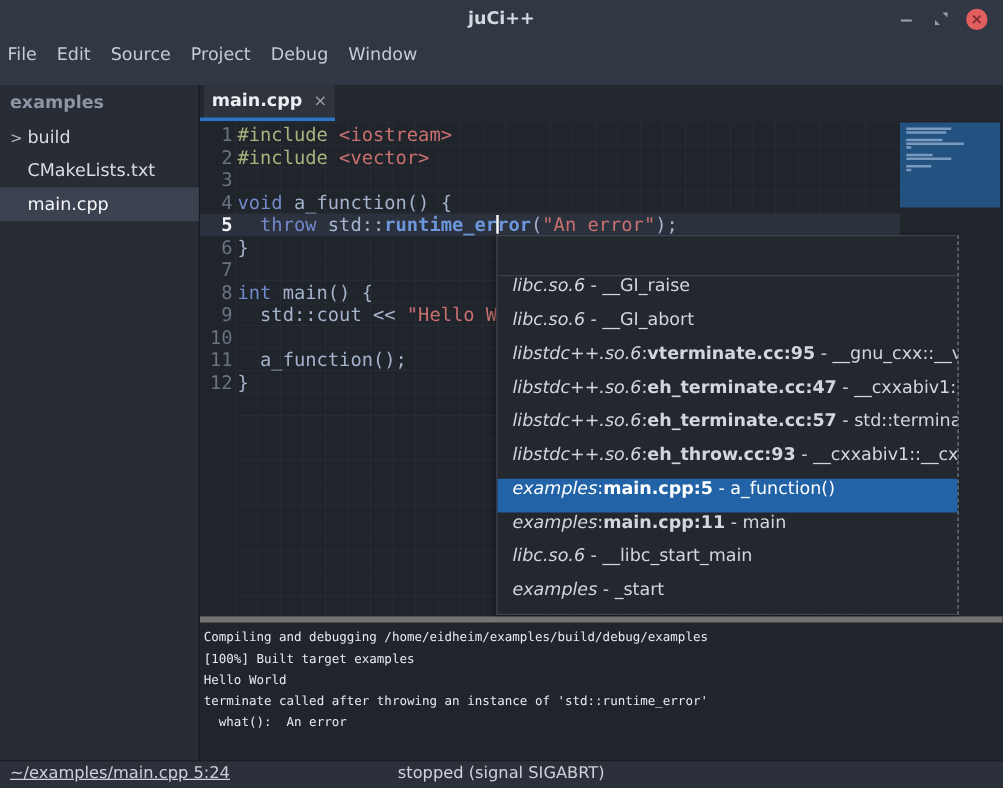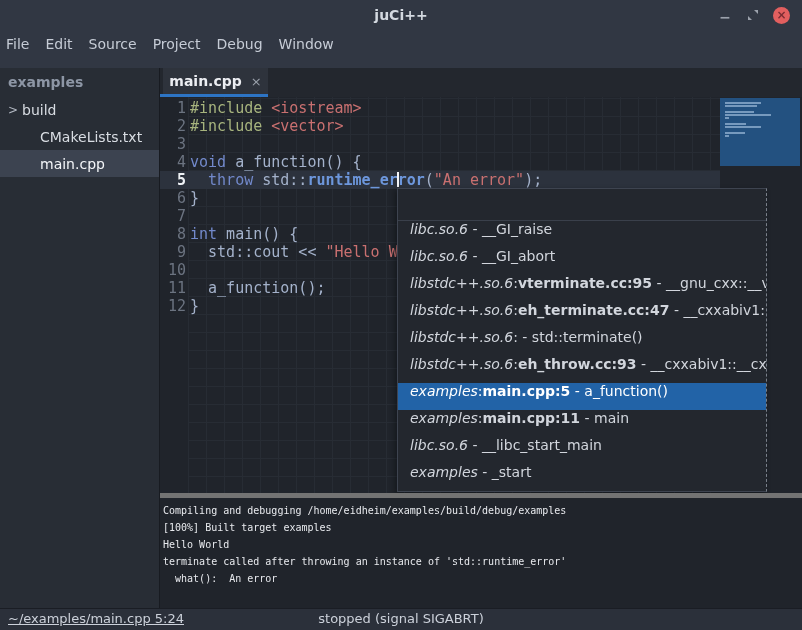--- a/index.html
+++ b/index.html
@@ -28,21 +28,21 @@
   .menu-item { cursor:default; }
 
   
   .content { position:absolute; top:68px; left:0; width:802px; height:551px; display:flex; }
 
   
   .sidebar { width:160px; flex:none; background:#282d35; border-right:1px solid #181b21; }
   .side-header { height:28px; line-height:28px; padding-left:8px; color:#8d96a5; font-weight:bold; font-size:14px; }
   .side-row { height:27px; display:flex; align-items:center; font-size:14px; color:#d9dde3; padding-left:8px; }
   .side-row .chev { width:14px; color:#b4bac4; font-size:12px; }
-  .side-row.noexp { padding-left:40px; }
+  .side-row.noexp { padding-left:22px; }
   .side-row.sel { background:#3c4350; color:#f4f6f9; }
 
   
   .main { flex:1; display:flex; flex-direction:column; background:#20242b; min-width:0; }
 
   .tabbar { height:29px; position:relative; background:#23272e; flex:none; }
   .tab { position:absolute; left:3px; top:0; width:105px; height:26px; background:#2e333c;
          display:flex; align-items:center; justify-content:center; gap:9px; }
   .tab-label { font-size:14px; font-weight:bold; color:#eceef2; }
   .tab-close { color:#9aa1ab; font-size:13px; line-height:13px; }
@@ -187,21 +187,21 @@
             <div class="mbar" style="width: 6%;"></div>
           </div>
 
         <div class="popup">
           <div class="popup-header"></div>
           <div>
               <div class="frame"><span class="mod">libc.so.6</span><span> - </span><span class="fn">__GI_raise</span></div>
               <div class="frame"><span class="mod">libc.so.6</span><span> - </span><span class="fn">__GI_abort</span></div>
               <div class="frame"><span class="mod">libstdc++.so.6</span><span>:</span><span class="loc">vterminate.cc:95</span><span> - </span><span class="fn">__gnu_cxx::__verbose_terminate_handler()</span></div>
               <div class="frame"><span class="mod">libstdc++.so.6</span><span>:</span><span class="loc">eh_terminate.cc:47</span><span> - </span><span class="fn">__cxxabiv1::__terminate(void (*)())</span></div>
-              <div class="frame"><span class="mod">libstdc++.so.6</span><span>:</span><span> - </span><span class="fn">std::terminate()</span></div>
+              <div class="frame"><span class="mod">libstdc++.so.6</span><span>:</span><span class="loc">eh_terminate.cc:57</span><span> - </span><span class="fn">std::terminate()</span></div>
               <div class="frame"><span class="mod">libstdc++.so.6</span><span>:</span><span class="loc">eh_throw.cc:93</span><span> - </span><span class="fn">__cxxabiv1::__cxa_throw</span></div>
               <div class="frame sel"><span class="mod">examples</span><span>:</span><span class="loc">main.cpp:5</span><span> - </span><span class="fn">a_function()</span></div>
               <div class="frame"><span class="mod">examples</span><span>:</span><span class="loc">main.cpp:11</span><span> - </span><span class="fn">main</span></div>
               <div class="frame"><span class="mod">libc.so.6</span><span> - </span><span class="fn">__libc_start_main</span></div>
               <div class="frame"><span class="mod">examples</span><span> - </span><span class="fn">_start</span></div>
             </div>
         </div>
       </div>
 
       <div class="terminal">

